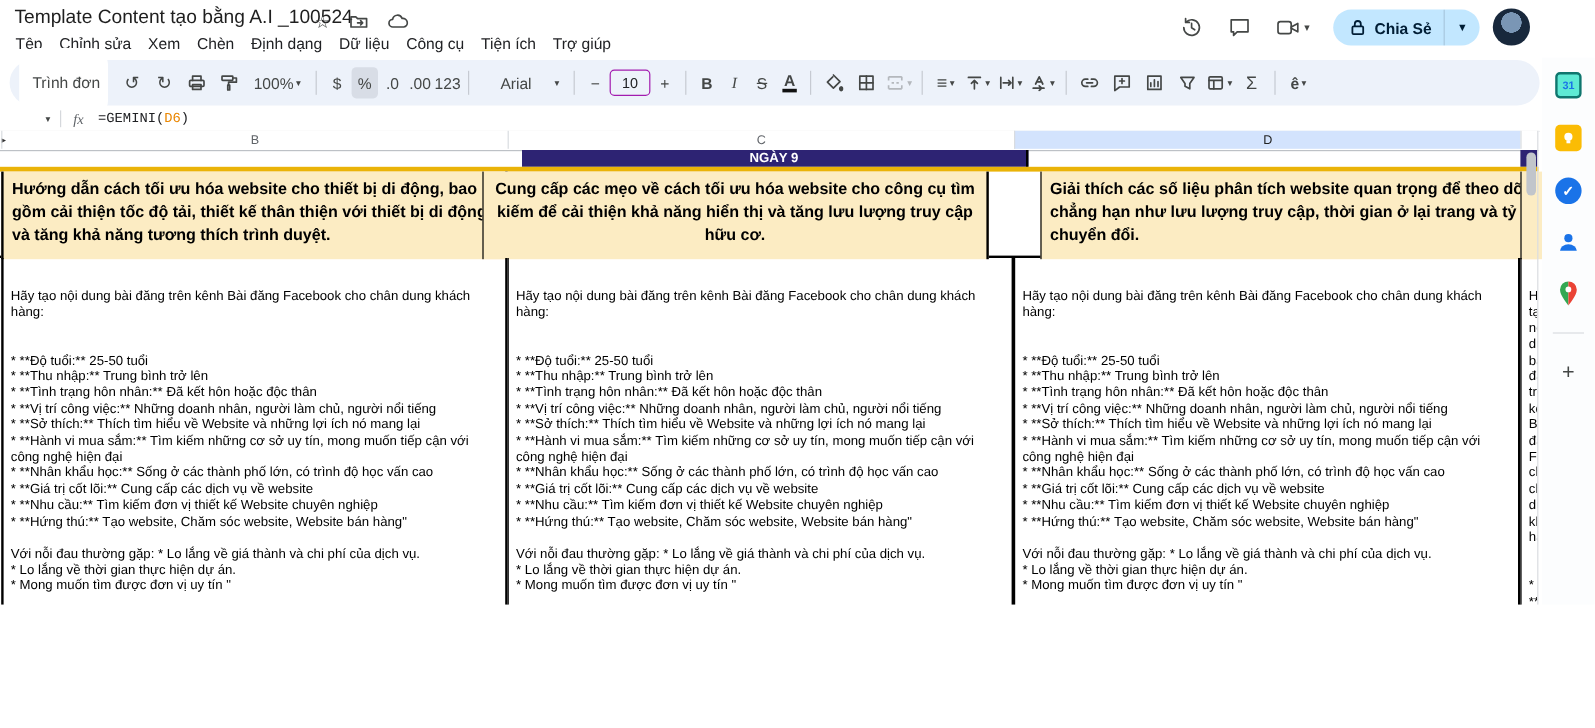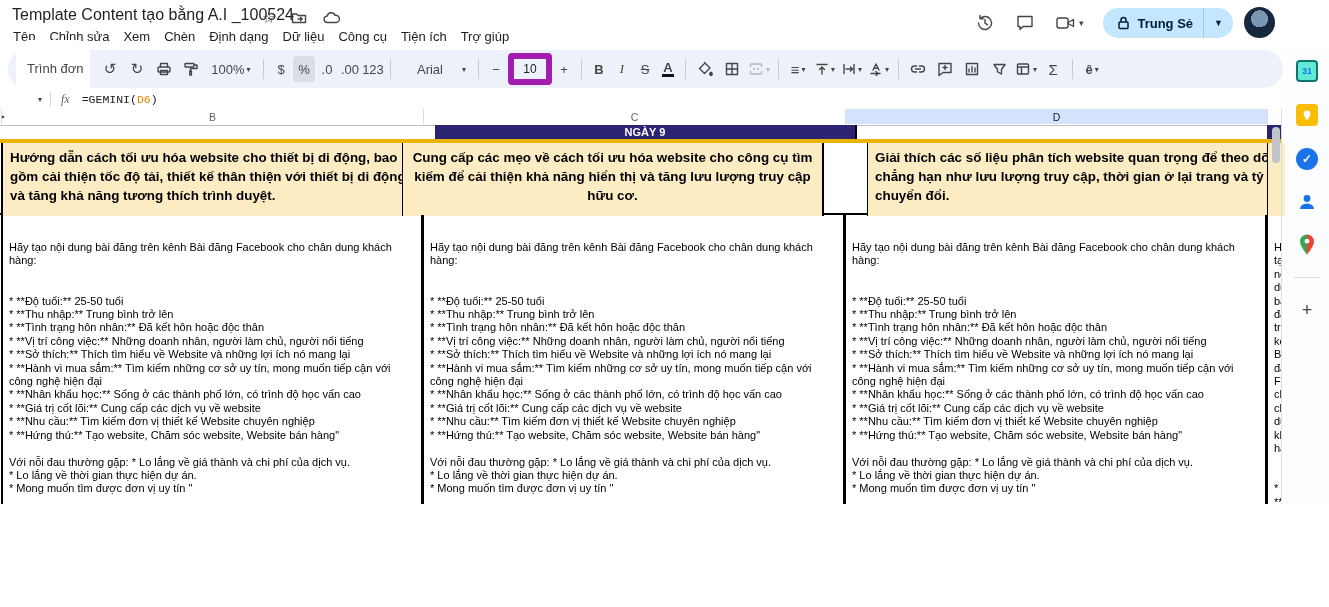--- a/index.html
+++ b/index.html
@@ -30,21 +30,21 @@
   .tb{min-width:26px;height:26px;display:flex;align-items:center;justify-content:center;border-radius:4px;
       font-size:13px;color:#444746;gap:2px;white-space:nowrap;}
   .tb.sm{min-width:22px;}
   .sep{width:1px;height:20px;background:#c6cad2;margin:0 5px;flex:none;}
   .menus-pill{background:#fff;border-radius:14px;height:26px;line-height:26px;padding:16px 11px;font-size:13px;
               color:#444746;width:52px;overflow:hidden;white-space:nowrap;flex:none;margin-right:6px;}
   .chip-active{background:#d8dde6;}
   .glyph{font-size:15px;}
   .caret{font-size:8px;color:#444746;}
   .caret.dim{color:#b4b8bd;}
-  .fontbox{width:32px;height:20px;border:6px solid #a21caf;border-radius:4px;text-align:center;font-size:12px;
+  .fontbox{width:32px;height:20px;border:1px solid #a21caf;border-radius:4px;text-align:center;font-size:12px;
            line-height:20px;color:#202124;background:transparent;}
   .fontname{width:58px;text-align:left;padding-left:4px;}
   .bold-b{font-weight:bold;}
   .ital-i{font-style:italic;font-family:"Liberation Serif",serif;}
   .strike-s{text-decoration:line-through;}
   .acolor{font-weight:bold;border-bottom:3px solid #111;line-height:13px;padding:0 1px;}
   .dim{color:#b4b8bd;}
   .collapse-caret{position:absolute;right:34px;top:58px;color:#444746;font-size:13px;}
 
   
@@ -156,21 +156,21 @@
         <span class="cam-caret">▾</span>
       </span>
       <span class="share-pill">
         <span class="share-main">
           <span>
             <svg width="13" height="14" viewBox="0 0 13 14" style="stroke:#001d35;fill:none;stroke-width:1.5;">
                 <rect x="2" y="6" width="9" height="6.5" rx="1"></rect>
                 <path d="M4 6 V4 a2.5 2.5 0 0 1 5 0 V6"></path>
               </svg>
           </span>
-          <span>Trung Sẻ</span>
+          <span>Chia Sẻ</span>
         </span>
         <span class="share-sep"></span>
         <span class="share-caret">▼</span>
       </span>
     </div>
     <span class="avatar"></span>
   </header>
 
   <div class="toolbar">
     <span class="menus-pill">Trình đơn</span>

